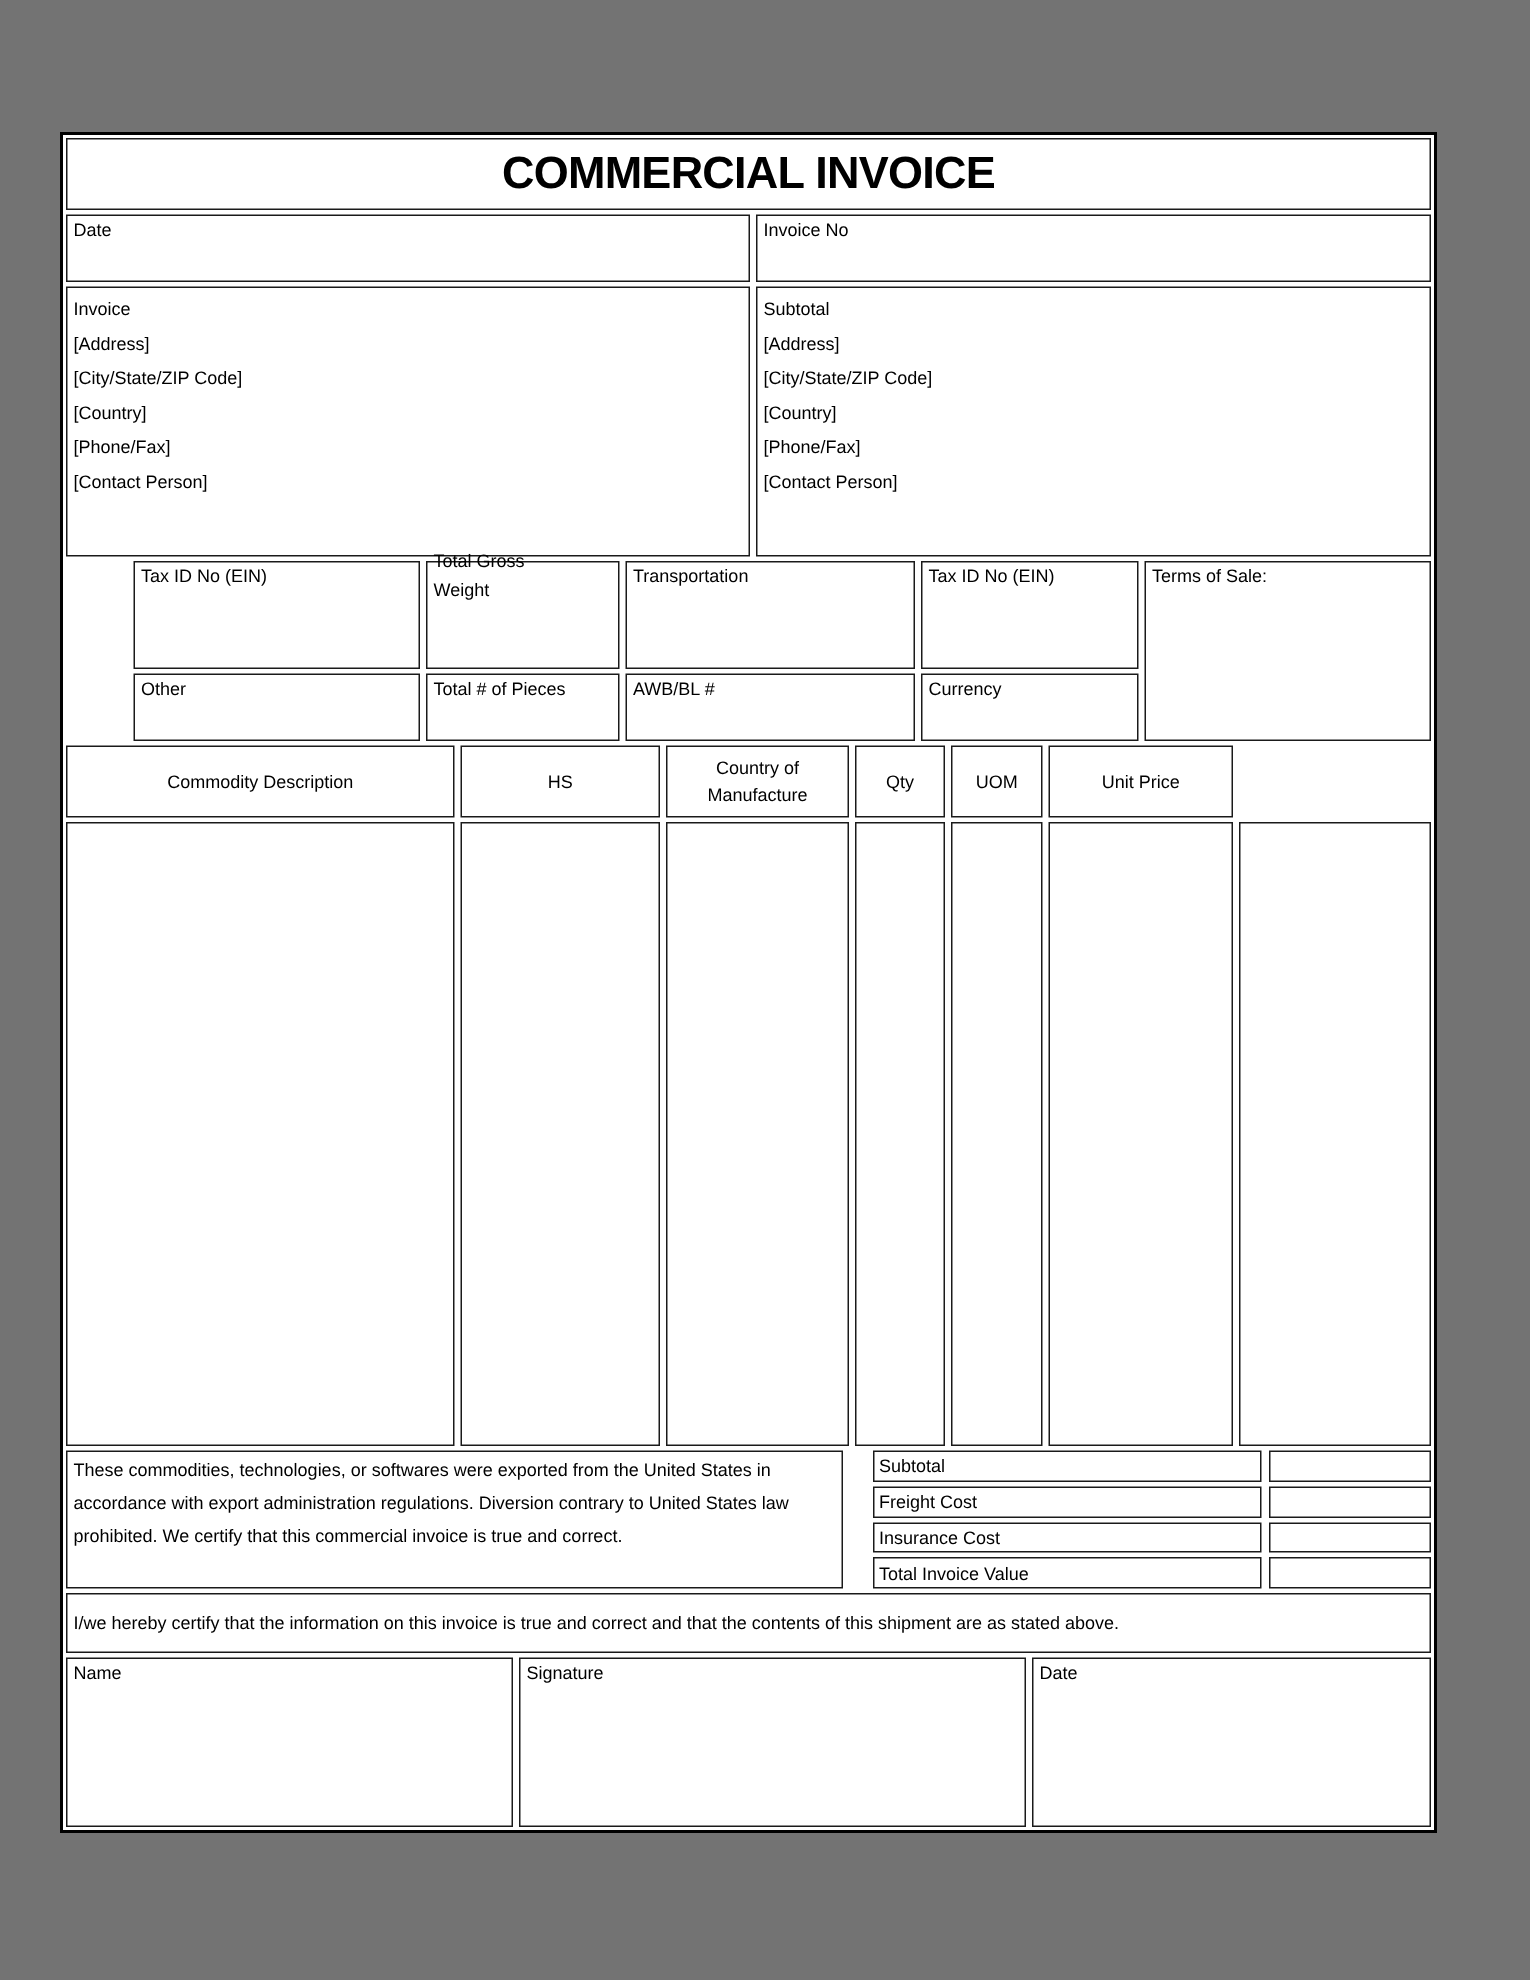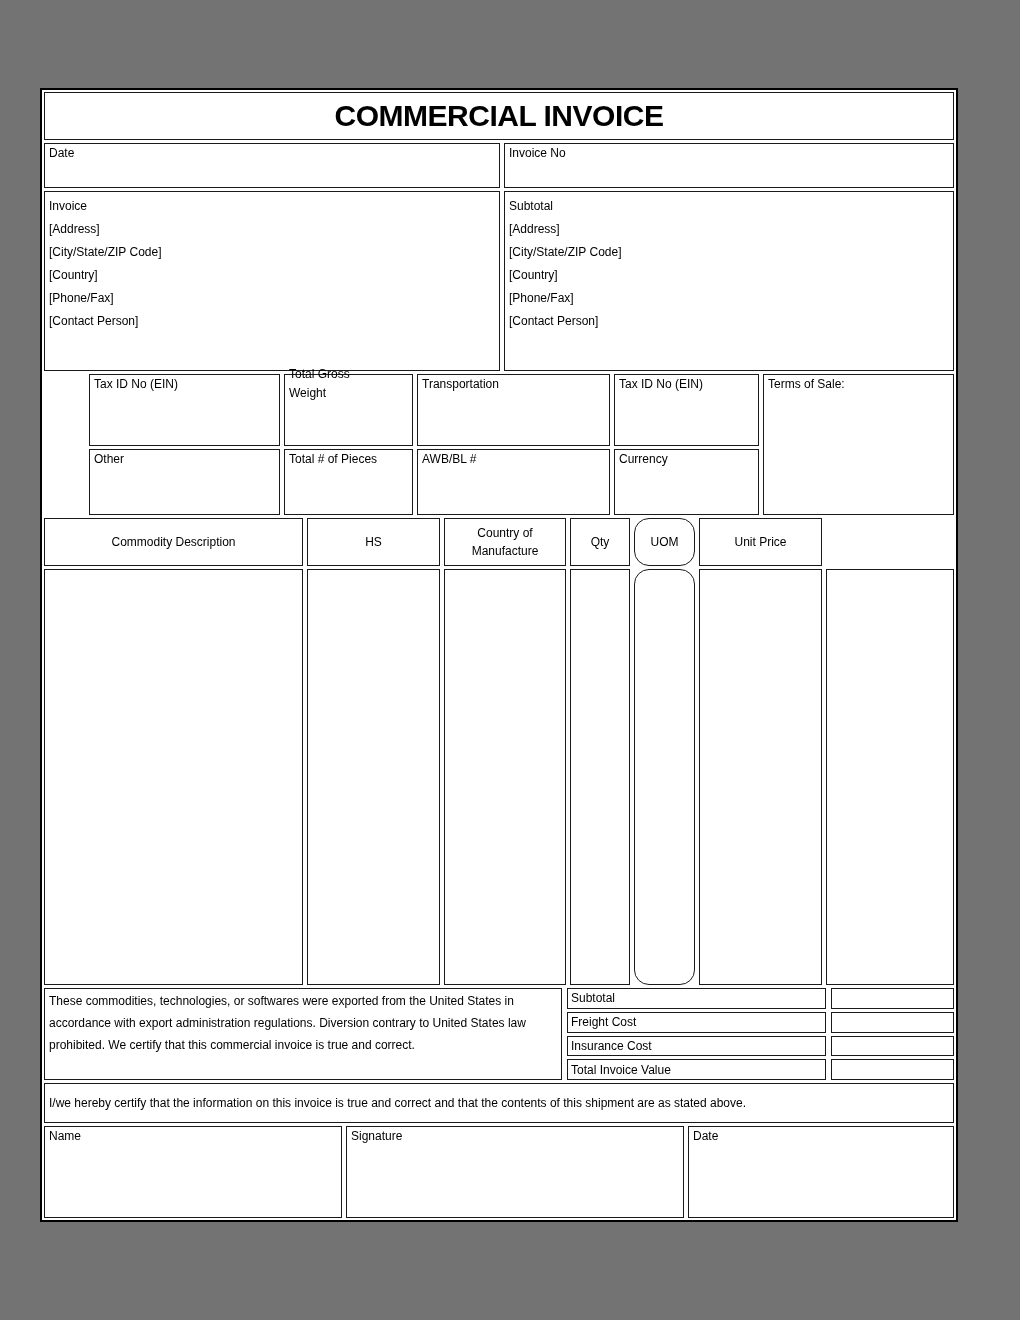--- a/index.html
+++ b/index.html
@@ -41,46 +41,46 @@
   
   .hdr-row { height: 45px; }
   .w-half { width: 456px; }
 
   
   .party-row { height: 180px; }
   .party-cell { line-height: 23px; padding-top: 3px; }
   .party-cell div { line-height: 23px; }
 
   
-  .tax-section { height: 141px; display: flex; gap: 4px; padding-left: 45px; }
+  .tax-section { height: 120px; display: flex; gap: 4px; padding-left: 45px; }
   .tax-left { flex: 1; display: flex; flex-direction: column; gap: 3px; }
   .tax-row1 { height: 72px; display: flex; gap: 4px; }
   .tax-row2 { flex: 1; display: flex; gap: 4px; }
   .w-tax1 { width: 191px; }
   .w-tax2 { width: 129px; }
   .w-tax3 { width: 193px; }
   .terms-cell { width: 191px; }
   .tgw-label { position: relative; top: -12px; width: 86px; line-height: 19px; }
 
   
   .items-header { height: 48px; }
   .items-header .cell {
     display: flex; align-items: center; justify-content: center;
     text-align: center; padding: 2px; line-height: 18px;
   }
   .items-body { height: 416px; }
   .w-c1 { width: 259px; }
   .w-c2 { width: 133px; }
   .w-c3 { width: 122px; }
   .w-c4 { width: 60px; }
-  .w-c5 { width: 61px; border-radius: 15px; }
+  .w-c5 { width: 61px; }
   .w-c6 { width: 123px; }
 
   
-  .cert-section { height: 92px; display: flex; gap: 5px; }
+  .cert-section { height: 92px; display: flex; gap: 20px; }
   .cert-box { width: 518px; line-height: 22px; padding: 1px 4px; }
   .totals { flex: 1; display: flex; flex-direction: column; gap: 3px; }
   .total-row { flex: 1; display: flex; gap: 5px; }
   .total-label { width: 259px; display: flex; align-items: center; padding: 0 3px; }
   .total-value { flex: 1; }
 
   
   .certline-row { height: 40px; }
   .certline-cell { flex: 1; display: flex; align-items: center; padding: 0 4px; }
 

